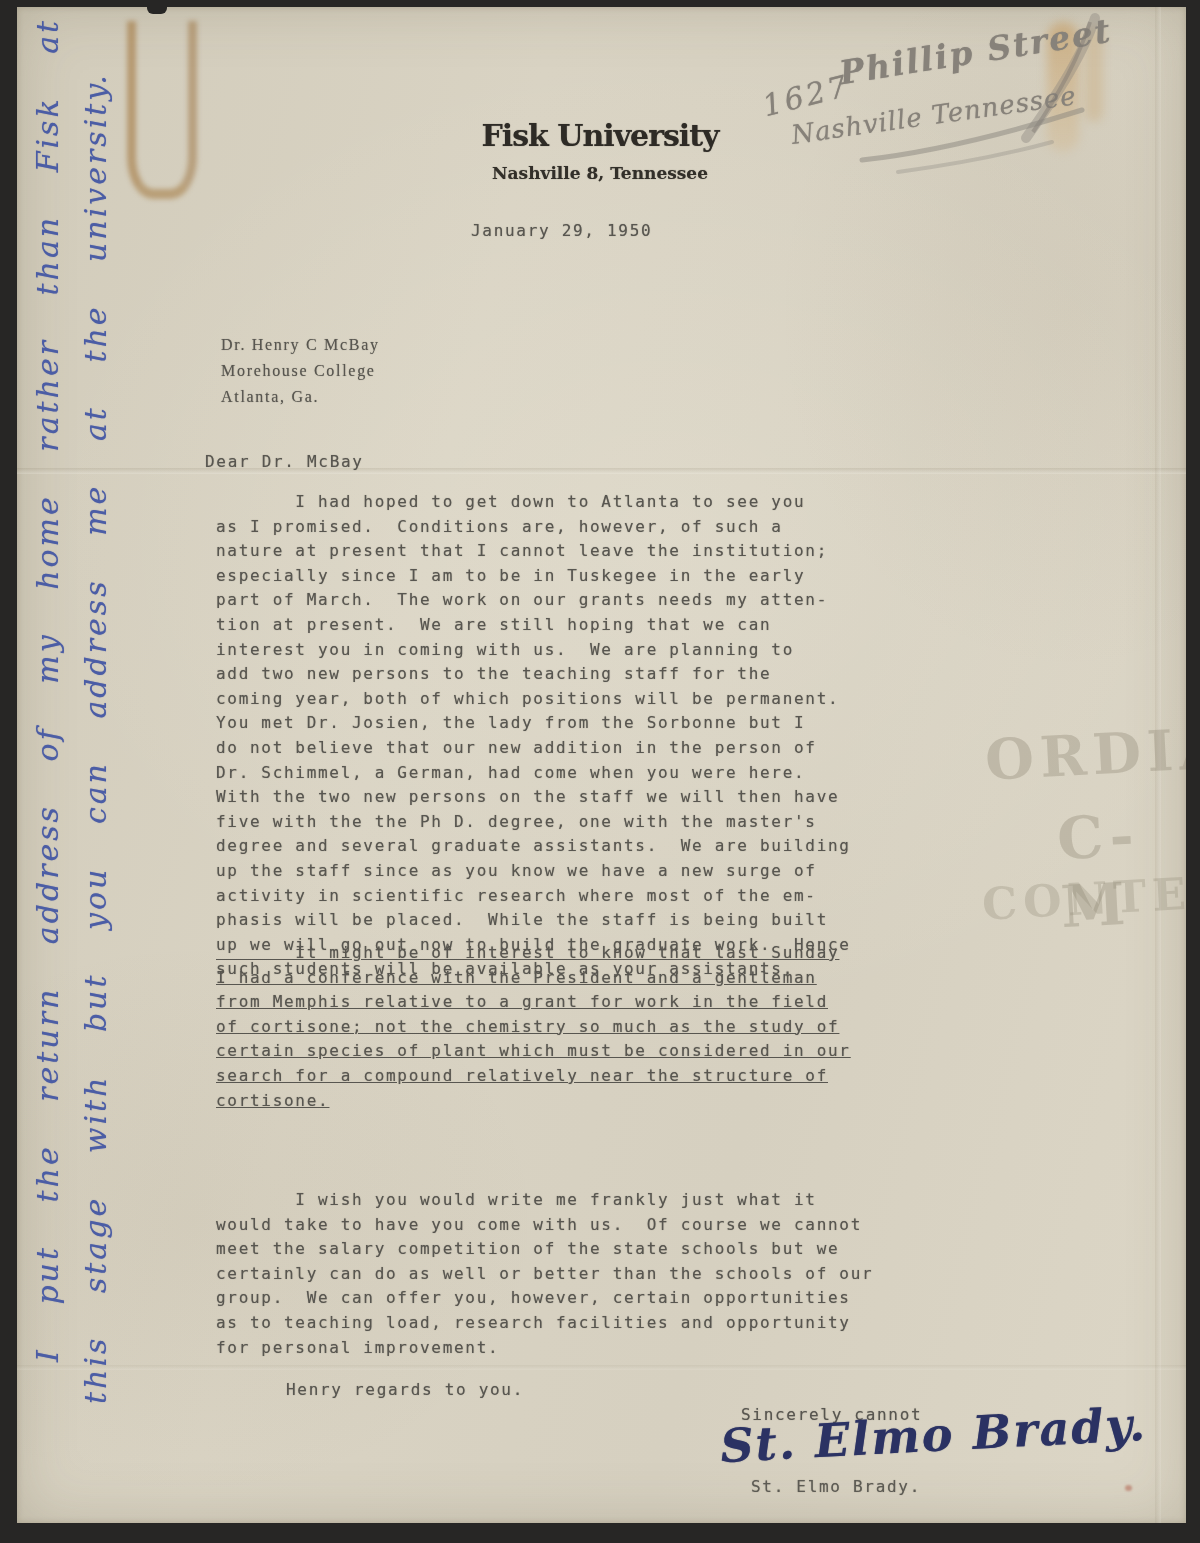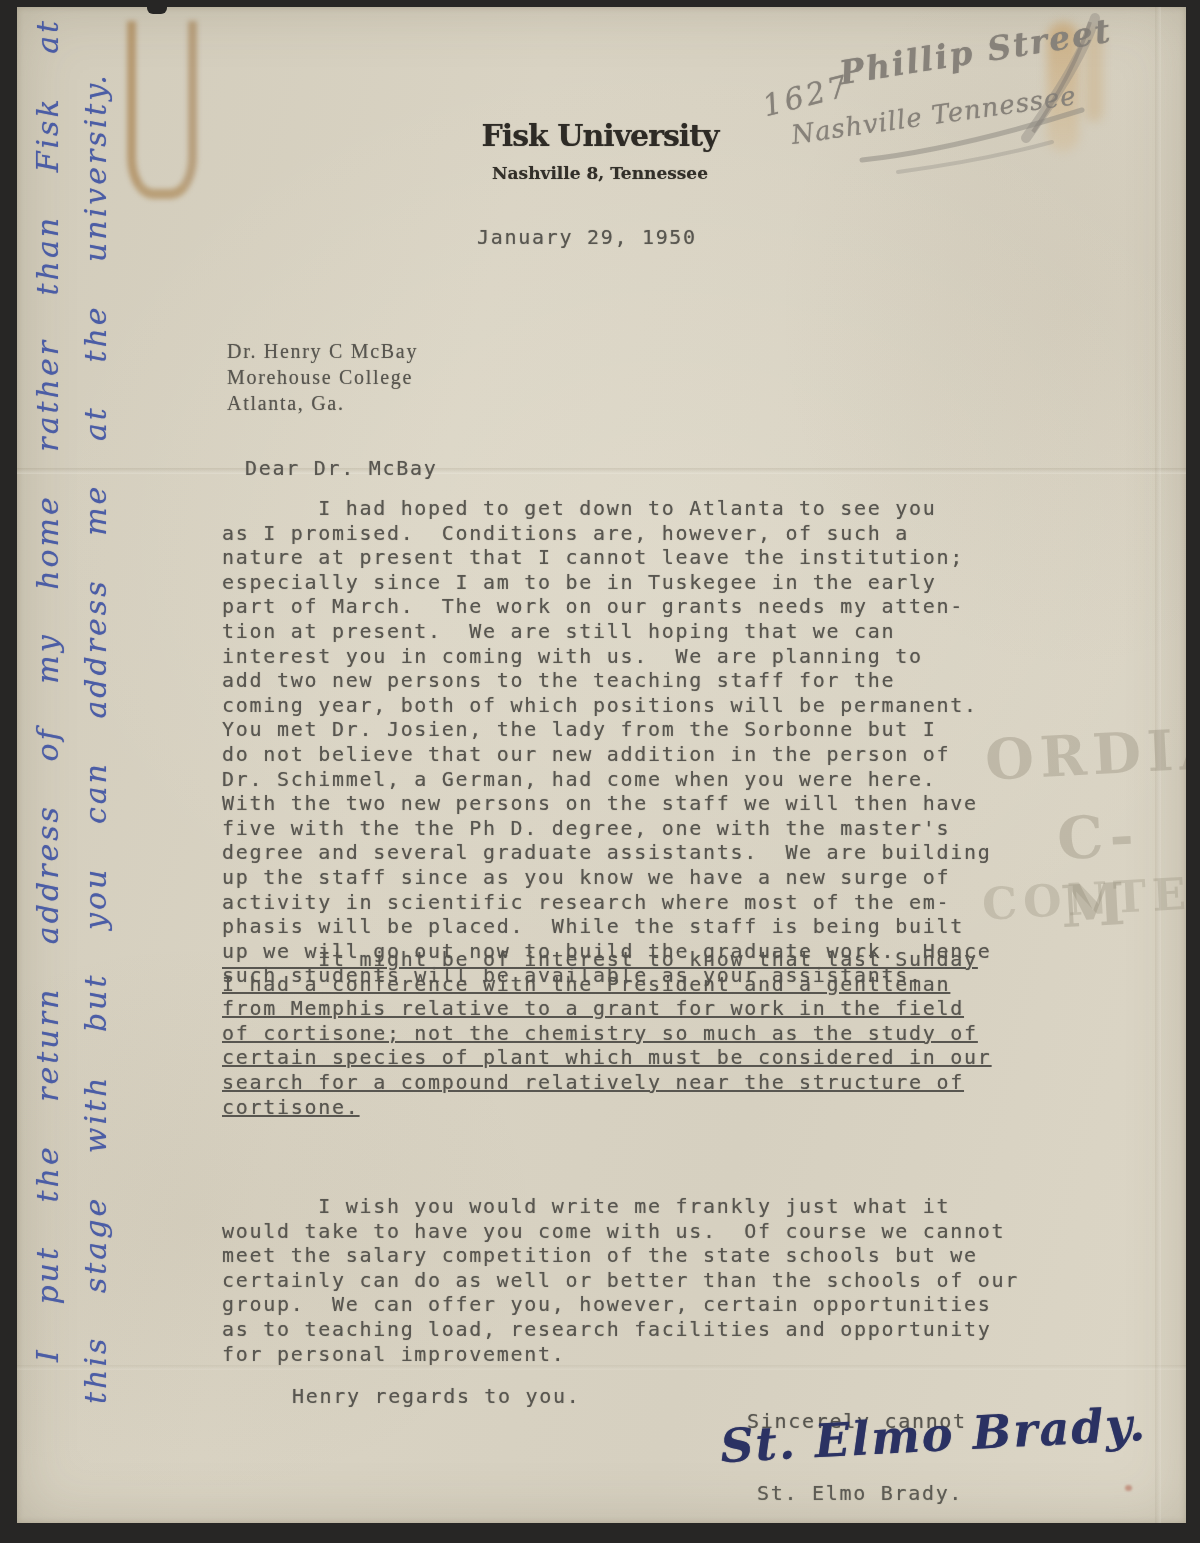--- a/index.html
+++ b/index.html
@@ -60,27 +60,27 @@
   .lh-city{
     position:absolute;left:0;top:163px;width:1200px;text-align:center;
     font-family:"DejaVu Serif","Liberation Serif",serif;font-weight:700;
     font-size:17px;letter-spacing:0px;color:#322f29;
     text-shadow:0 0 1px rgba(40,36,30,.5);
   }
   
   .tw{
     position:absolute;
     font-family:"DejaVu Sans Mono","Liberation Mono",monospace;
-    font-size:20px;line-height:24.6px;letter-spacing:1.7px;
-    color:#585650;white-space:pre;margin:9px;
+    font-size:16px;line-height:24.6px;letter-spacing:1.7px;
+    color:#585650;white-space:pre;margin:3px;
     text-shadow:0 0 1px rgba(75,72,64,.55);
   }
   .date{left:468px;top:216px;}
   .recipient{left:218px;top:329px;line-height:26px;font-family:Liberation Serif, serif;}
-  .salutation{left:236px;top:447px;}
+  .salutation{left:202px;top:447px;}
   .para1{left:213px;top:487px;}
   .para2{left:213px;top:938px;text-decoration:underline;}
   .para3{left:213px;top:1185px;}
   .regards{left:283px;top:1375px;}
   .valediction{left:738px;top:1400px;}
   .typed-name{left:748px;top:1472px;color:#5d5b54;}
   
   .signature{
     position:absolute;left:720px;top:1408px;
     font-family:"DejaVu Serif","Liberation Serif",serif;font-style:italic;font-weight:600;

